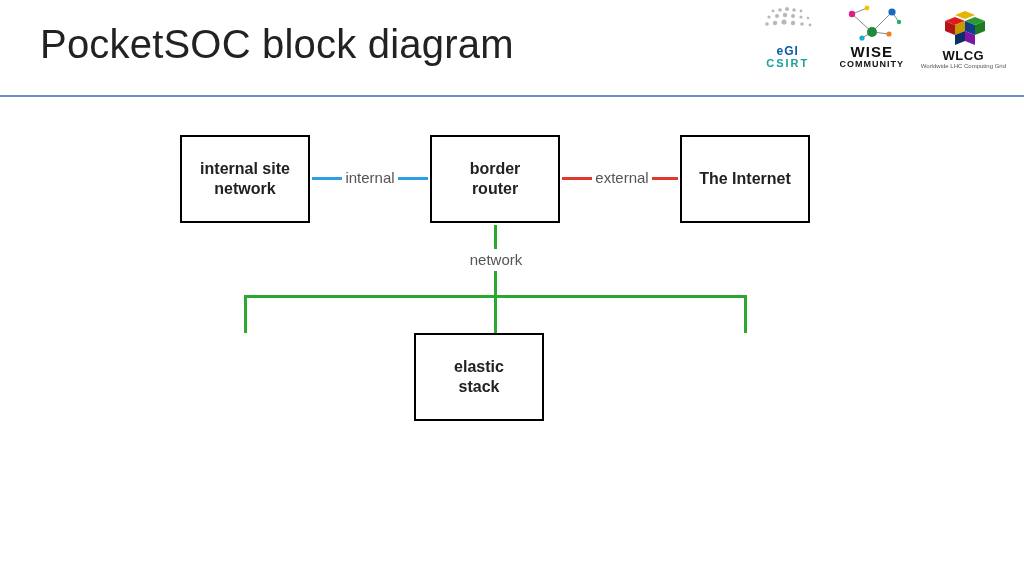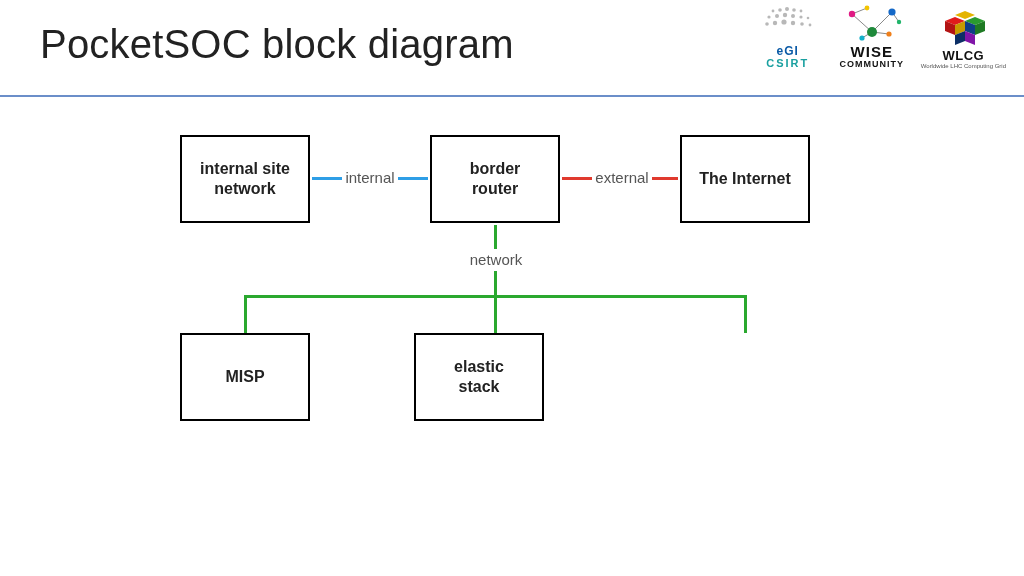--- a/index.html
+++ b/index.html
@@ -130,17 +130,16 @@
     <div class="vline c-green" style="left:494px; top:110px; height:24px;"></div>
     <div class="edge-label" style="left:468px; top:136px; width:56px;">network</div>
     <div class="vline c-green" style="left:494px; top:156px; height:24px;"></div>
 
     <div class="hline c-green" style="left:244px; top:180px; width:503px;"></div>
 
     <div class="vline c-green" style="left:244px; top:180px; height:38px;"></div>
     <div class="vline c-green" style="left:494px; top:180px; height:38px;"></div>
     <div class="vline c-green" style="left:744px; top:180px; height:38px;"></div>
 
-    <div class="block" style="left:180px; top:218px;">MISP</div>
     <div class="block" style="left:414px; top:218px;">elastic<br>stack</div>
 
   </div>
 </div>
 
 </body></html>

